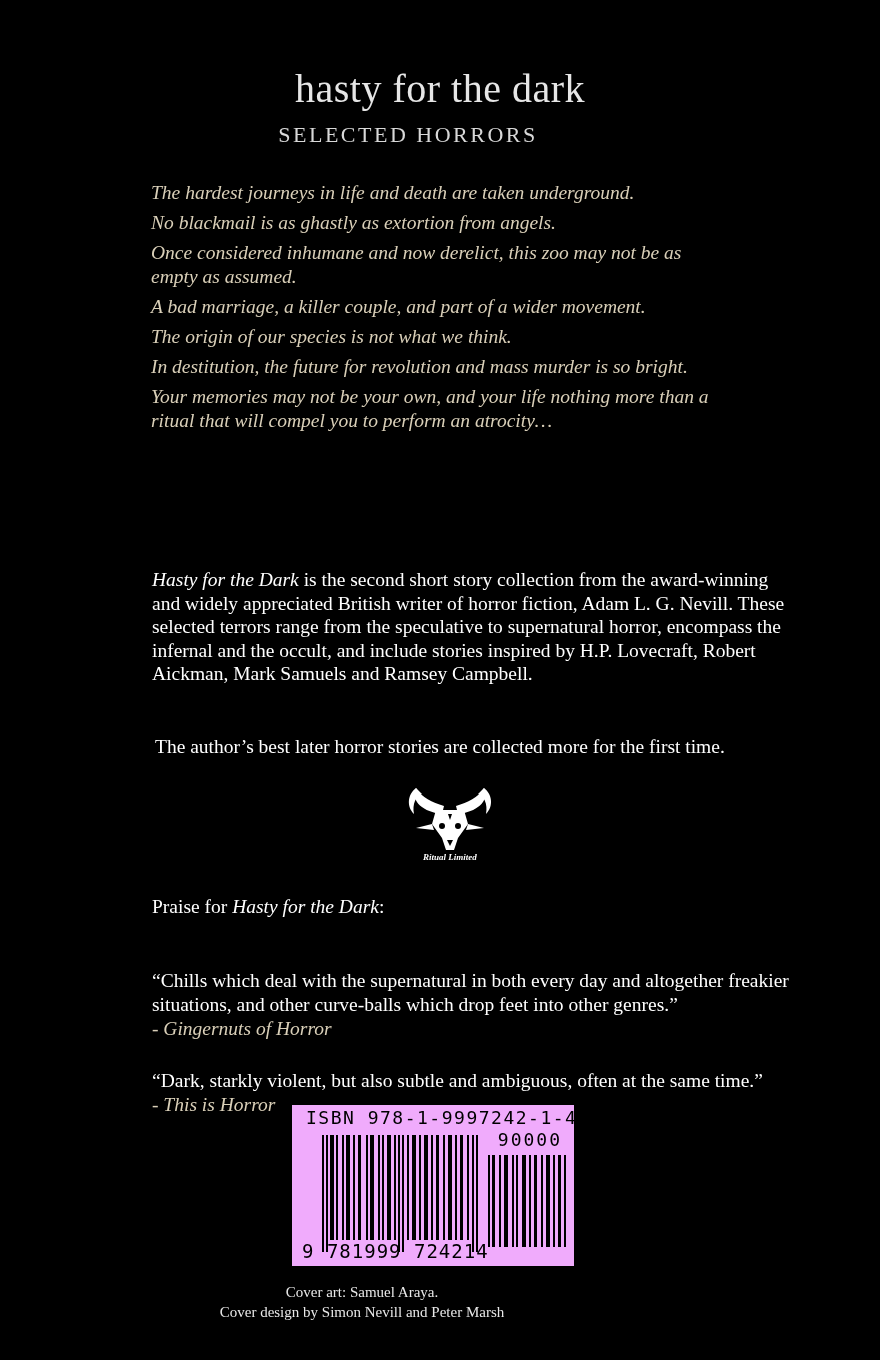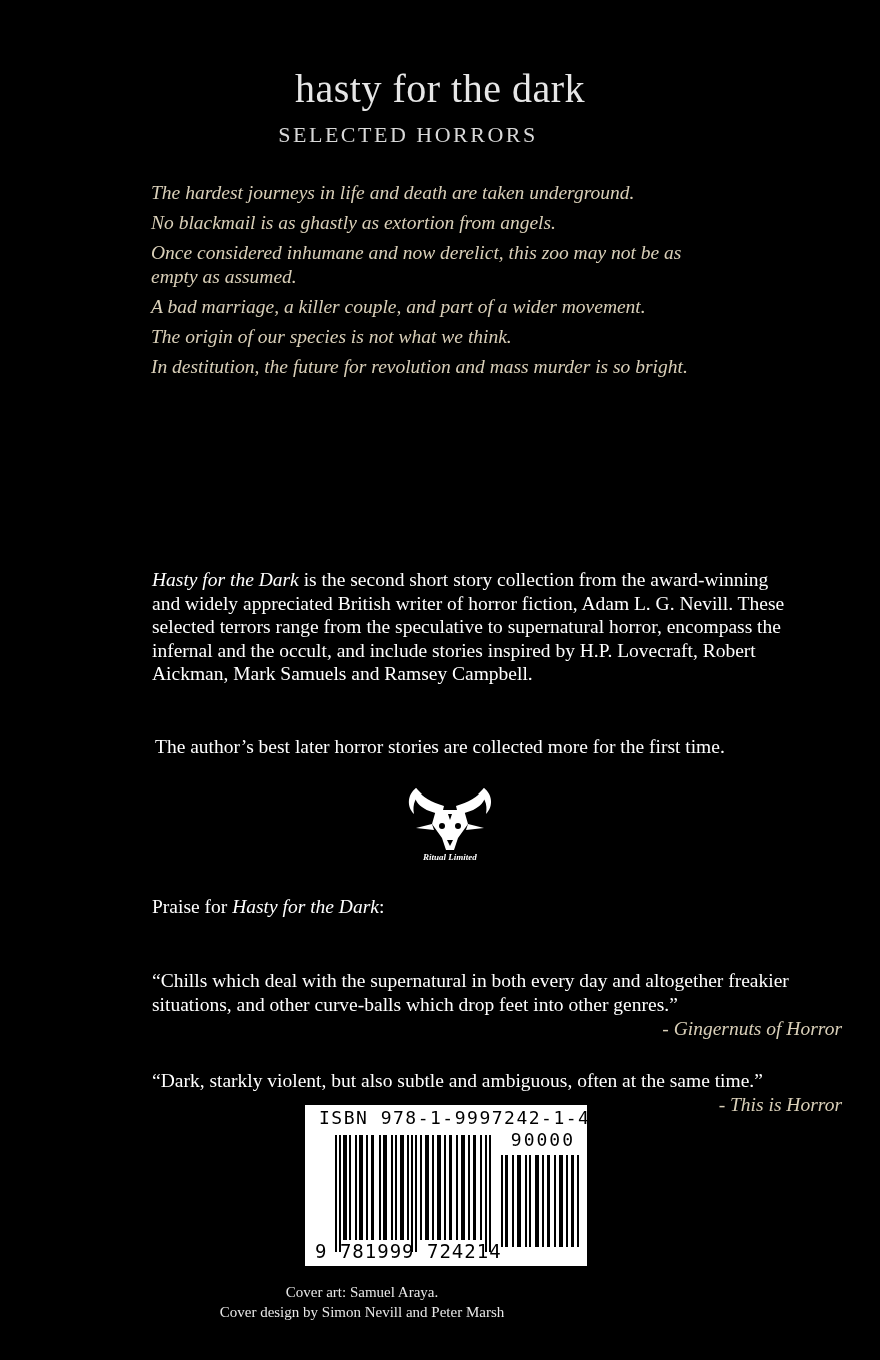--- a/index.html
+++ b/index.html
@@ -34,26 +34,26 @@
     position: absolute; left: 402px; top: 784px; width: 96px; height: 82px;
   }
   .praise-heading {
     position: absolute; left: 152px; top: 895px; width: 640px;
     font-size: 19.5px; line-height: 24px; color: #fff;
   }
   .quote {
     position: absolute; left: 152px; width: 690px;
     font-size: 19.5px; line-height: 24px; color: #fff;
   }
-  .quote .attribution { font-style: italic; color: #d9cfb8; display: block; text-align: right; }
+  .quote .attribution { font-style: italic; color: #d9cfb8; display: block; }
   .q1 { top: 933px; margin-top: 36px; }
   .q2 { top: 1023px; margin-top: 46px; }
   .barcode {
-    position: absolute; left: 305px; top: 1105px; width: 282px; height: 161px;
-    background: #ffffff;
+    position: absolute; left: 292px; top: 1105px; width: 282px; height: 161px;
+    background: #f0abfc;
   }
   .isbn-top {
     position: absolute; left: 14px; top: 2px; font-family: "DejaVu Sans Mono", monospace;
     font-size: 18px; letter-spacing: 1.5px; color: #000; white-space: nowrap;
   }
   .addon-num {
     position: absolute; right: 12px; top: 24px; font-family: "DejaVu Sans Mono", monospace;
     font-size: 18px; letter-spacing: 2px; color: #000;
   }
   .ean-num {
@@ -73,20 +73,21 @@
 <div class="title">hasty for the dark</div>
 <div class="subtitle">SELECTED HORRORS</div>
 
 <div class="taglines">
   <p class="tagline">The hardest journeys in life and death are taken underground.</p>
   <p class="tagline">No blackmail is as ghastly as extortion from angels.</p>
   <p class="tagline" style="width:560px">Once considered inhumane and now derelict, this zoo may not be as empty as assumed.</p>
   <p class="tagline">A bad marriage, a killer couple, and part of a wider movement.</p>
   <p class="tagline">The origin of our species is not what we think.</p>
   <p class="tagline" style="width:640px">In destitution, the future for revolution and mass murder is so bright.</p>
+  <p class="tagline" style="width:580px">Your memories may not be your own, and your life nothing more than a ritual that will compel you to perform an atrocity…</p>
 </div>
 
 <div class="blurb"><i>Hasty for the Dark</i><span> is the second short story collection from the award-winning and widely appreciated British writer of horror fiction, Adam L. G. Nevill. These selected terrors range from the speculative to supernatural horror, encompass the infernal and the occult, and include stories inspired by H.P. Lovecraft, Robert Aickman, Mark Samuels and Ramsey Campbell.</span></div>
 
 <div class="blurb-closing">The author’s best later horror stories are collected more for the first time.</div>
 
 <div class="logo">
   <svg width="96" height="82" viewBox="0 0 96 82">
 
     <path d="M40 30 C22 28, 8 18, 14 4 C20 14, 30 18, 42 22 Z" fill="#fff"></path>

